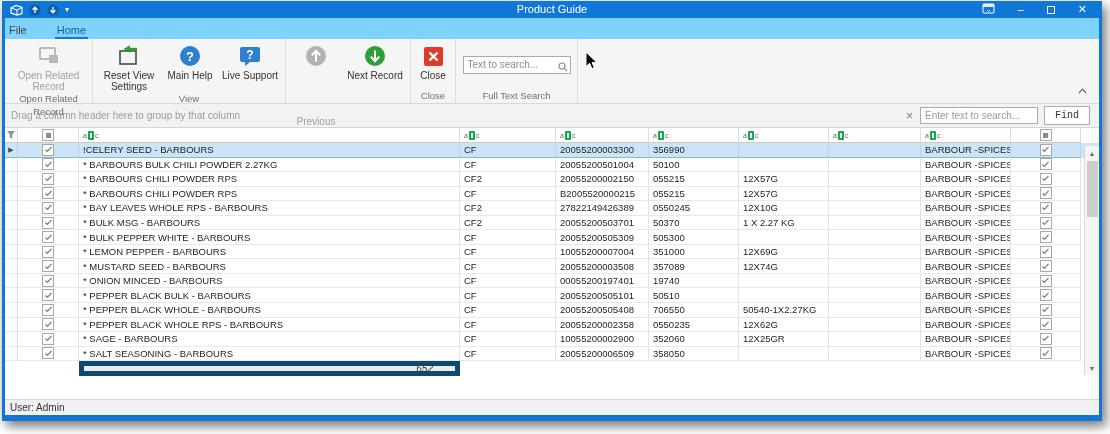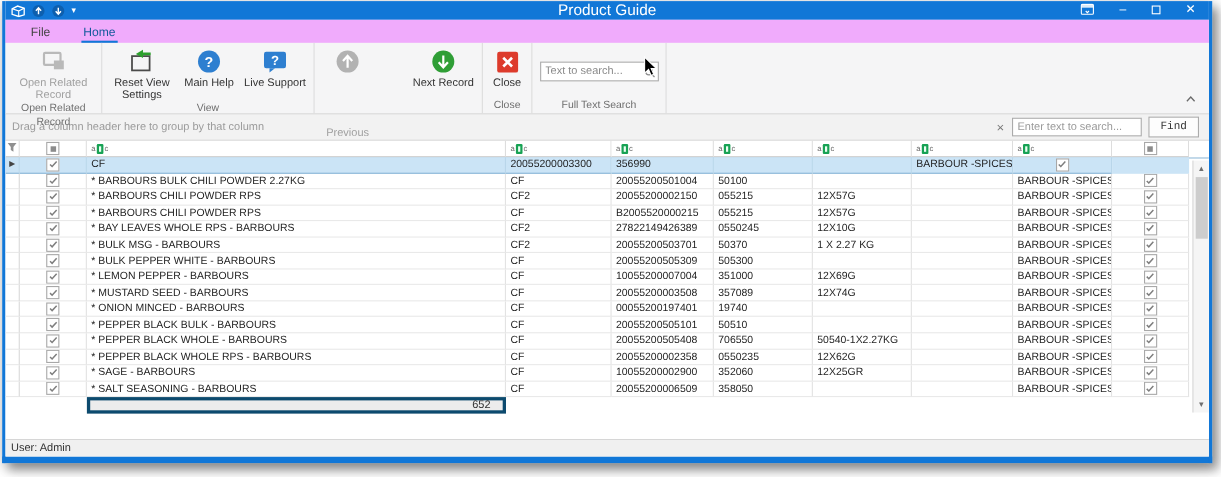--- a/index.html
+++ b/index.html
@@ -7,27 +7,27 @@
               font-family:"Liberation Sans", sans-serif; }
   .window { position:absolute; left:2px; top:1px; width:1100px; height:420px;
             background:#fff; display:flex; flex-direction:column;
             border-left:3px solid #1177d7; border-right:3px solid #1177d7; border-bottom:6px solid #1177d7;
             box-shadow: 5px 6px 9px rgba(0,0,0,.38), 0 2px 14px rgba(0,0,0,.22); }
 
   
   .titlebar { height:17px; background:#1177d7; color:#fff; display:flex; align-items:center; flex:0 0 auto; }
   .qat { width:160px; display:flex; align-items:center; gap:6px; padding-left:5px; }
   .qat svg { display:block; }
-  .win-title { flex:1; text-align:center; font-size:14px; line-height:17px; }
+  .win-title { flex:1; text-align:center; font-size:11px; line-height:17px; }
   .caption-btns { width:160px; display:flex; align-items:center; justify-content:flex-end; gap:23px; padding-right:12px; font-size:11px; }
   .caption-btns .glyph { line-height:15px; cursor:default; }
   .maxbox { display:inline-block; width:8px; height:8px; border:1px solid #fff; }
 
   
-  .tabsrow { height:21px; background:#f0abfc; display:flex; align-items:flex-end; padding-left:21px; gap:26px; flex:0 0 auto; }
+  .tabsrow { height:21px; background:#7dd3fc; display:flex; align-items:flex-end; padding-left:2px; gap:26px; flex:0 0 auto; }
   .tab { font-size:11px; color:#444; padding:2px 2px 3px 2px; }
   .tab.active { color:#155a9c; border-bottom:2px solid #1177d7; padding-bottom:1px; }
 
   
   .ribbon { height:65px; background:#f5f5f6; border-bottom:1px solid #d8d8d8; display:flex; position:relative; flex:0 0 auto; }
   .rgroup { display:flex; flex-direction:column; border-right:1px solid #dddddd; padding:0 3px; }
   .rbtns { flex:1; display:flex; align-items:flex-start; padding-top:3px; }
   .rbtn { display:flex; flex-direction:column; align-items:center; padding-top:1px; }
   .rbtn .ric { height:26px; display:flex; align-items:center; justify-content:center; margin-bottom:1px; }
   .rbtn .l1, .rbtn .l2 { font-size:10px; line-height:11px; color:#333; text-align:center; display:block; }
@@ -68,22 +68,22 @@
 
   .cb { width:12px; height:12px; background:#fff; border:1px solid #a8a8a8; display:flex; align-items:center; justify-content:center; }
   .cb .inner { width:5px; height:5px; background:#8c8c8c; }
 
   .abcicon { display:flex; align-items:center; gap:1px; font-size:7px; color:#666; }
   .abcicon .gbox { width:6px; height:9px; background:#17a254; border-radius:1px; display:flex; align-items:center; justify-content:center; }
   .abcicon .gbox i { display:block; width:2px; height:5px; background:#eafff2; }
 
   
   .footerrow .fc { height:15px; }
-  .fproduct { background:#ececec; border:3px solid #0c4a6e; display:flex; align-items:center; justify-content:flex-end;
-              padding-right:11px; font-size:10px; color:#333; }
+  .fproduct { background:#ececec; border:5px solid #0c4a6e; display:flex; align-items:center; justify-content:flex-end;
+              padding-right:22px; font-size:10px; color:#333;font-style:italic; }
 
   
   .vscroll { position:absolute; top:18px; right:0; width:15px; height:229px; background:#f5f5f5;
              border-left:1px solid #d8d8d8; display:flex; flex-direction:column; align-items:center; }
   .vs-btn { height:14px; width:100%; display:flex; align-items:center; justify-content:center; font-size:7px; color:#6f6f6f; }
   .vs-track { flex:1; width:100%; position:relative; }
   .vs-thumb { position:absolute; top:1px; left:2px; width:11px; height:56px; background:#cdcdcd; }
 
   
   .statusbar { height:16px; background:#f0f0f0; border-top:1px solid #d6d6d6; display:flex; align-items:center;
@@ -198,21 +198,21 @@
         <div class="rbtn disabled" style="width:54px;gap:46px;">
           <span class="ric">
             <svg width="22" height="22" viewBox="0 0 22 22">
                 <circle cx="11" cy="11" r="10" fill="#b2b2b2"></circle>
                 <path d="M11 16.5 V6.5 M6.8 10.4 L11 5.8 L15.2 10.4" fill="none" stroke="#fff" stroke-width="2"></path>
               </svg>
           </span>
           <span class="l1">Previous</span>
           <span class="l2">Record</span>
         </div>
-        <div class="rbtn" style="width:64px;margin-left:28px;">
+        <div class="rbtn" style="width:64px;">
           <span class="ric">
             <svg width="22" height="22" viewBox="0 0 22 22">
                 <circle cx="11" cy="11" r="10" fill="#2f9e36"></circle>
                 <path d="M11 5.5 V15.5 M6.8 11.6 L11 16.2 L15.2 11.6" fill="none" stroke="#fff" stroke-width="2"></path>
               </svg>
           </span>
           <span class="l1">Next Record</span>
           <span class="l2"></span>
         </div>
       </div>
@@ -355,20 +355,21 @@
           <div class="c ind">
             <span class="rowptr">▶</span>
           </div>
           <div class="c cen">
             <span class="cb">
               <svg viewBox="0 0 12 12" width="9" height="9">
                 <path d="M2 6 L4.5 8.5 L10 2.5" fill="none" stroke="#7e7e7e" stroke-width="1.8"></path>
               </svg>
             </span>
           </div>
+          <div class="c">!CELERY SEED - BARBOURS</div>
           <div class="c">CF</div>
           <div class="c">20055200003300</div>
           <div class="c">356990</div>
           <div class="c"></div>
           <div class="c"></div>
           <div class="c">BARBOUR -SPICES PR...</div>
           <div class="c cen">
             <span class="cb">
               <svg viewBox="0 0 12 12" width="9" height="9">
                 <path d="M2 6 L4.5 8.5 L10 2.5" fill="none" stroke="#7e7e7e" stroke-width="1.8"></path>

